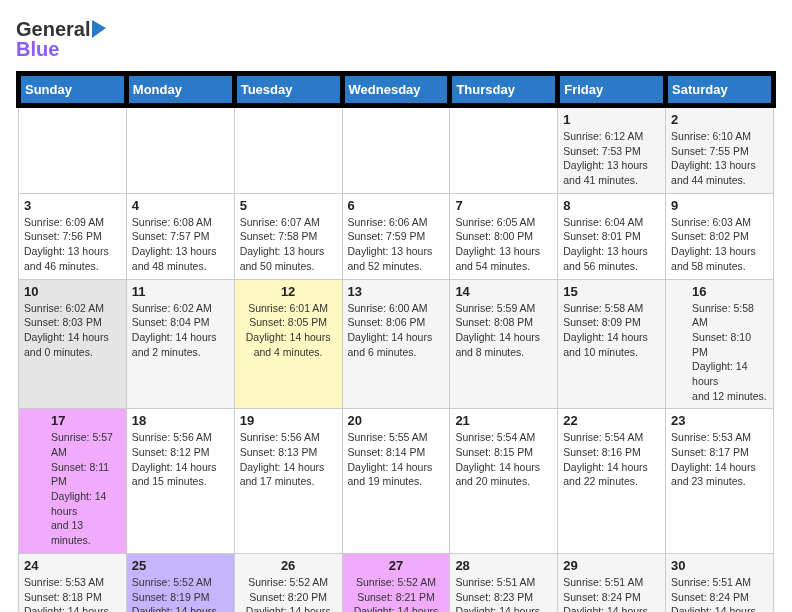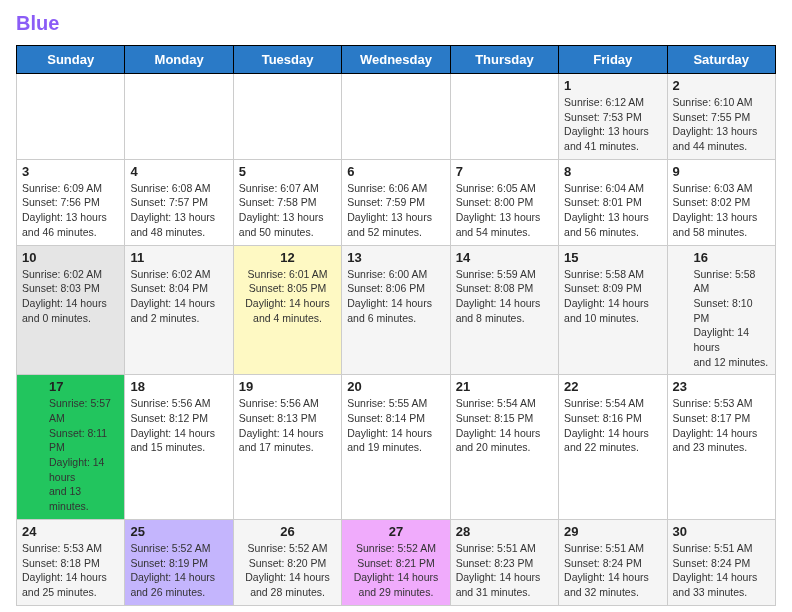--- a/index.html
+++ b/index.html
@@ -48,22 +48,22 @@
       width: 100%;
       border-collapse: collapse;
       table-layout: fixed;
     }
     .calendar th {
       background: #2a7ac7;
       color: #fff;
       font-size: 13px;
       font-weight: bold;
       padding: 6px 4px;
-      text-align: center;
-      border: 1px solid #000000;
+      text-align: left;
+      border: 5px solid #000000;
     }
     .calendar td {
       vertical-align: top;
       border: 1px solid #ccc;
       padding: 4px 5px 5px 5px;
       min-height: 80px;
       background: #fff;
       font-size: 11px;
       color: #333;
     }
@@ -88,20 +88,28 @@
     .empty-cell {
       background: #fff !important;
     }
   </style>
 </head>
 <body>
 
 <div class="page">
   <div class="header">
     <div class="logo">
+      <div class="logo-row">
+        <span style="font-size:20px;font-weight:bold;color:#333;">General</span>
+        <span style="display:inline-block;margin-left:2px;margin-top:2px;">
+          <svg width="14" height="20" viewBox="0 0 14 20">
+              <polygon points="0,2 14,10 0,20" fill="#2a7ac7"></polygon>
+            </svg>
+        </span>
+      </div>
       <span style="font-size:20px;font-weight:bold;color:#8b5cf6;margin-top:-4px;">Blue</span>
     </div>
     <div class="title-block">
       <div class="month-title"></div>
       <div class="location-title"></div>
     </div>
   </div>
 
   <table class="calendar">
     <thead>
@@ -185,21 +193,21 @@
           <td style="background: rgb(245, 245, 245);">
             <span class="day-num">15</span>
             <div class="day-info">Sunrise: 5:58 AM<br>Sunset: 8:09 PM<br>Daylight: 14 hours<br>and 10 minutes.</div>
           </td>
           <td style="background: rgb(245, 245, 245); padding-left: 26px;">
             <span class="day-num">16</span>
             <div class="day-info">Sunrise: 5:58 AM<br>Sunset: 8:10 PM<br>Daylight: 14 hours<br>and 12 minutes.</div>
           </td>
         </tr>
         <tr>
-          <td style="background: #22c55e; padding-left: 32px;">
+          <td style="background: #f0abfc; padding-left: 32px;">
             <span class="day-num">17</span>
             <div class="day-info">Sunrise: 5:57 AM<br>Sunset: 8:11 PM<br>Daylight: 14 hours<br>and 13 minutes.</div>
           </td>
           <td style="background: rgb(255, 255, 255);">
             <span class="day-num">18</span>
             <div class="day-info">Sunrise: 5:56 AM<br>Sunset: 8:12 PM<br>Daylight: 14 hours<br>and 15 minutes.</div>
           </td>
           <td style="background: rgb(255, 255, 255);">
             <span class="day-num">19</span>
             <div class="day-info">Sunrise: 5:56 AM<br>Sunset: 8:13 PM<br>Daylight: 14 hours<br>and 17 minutes.</div>

